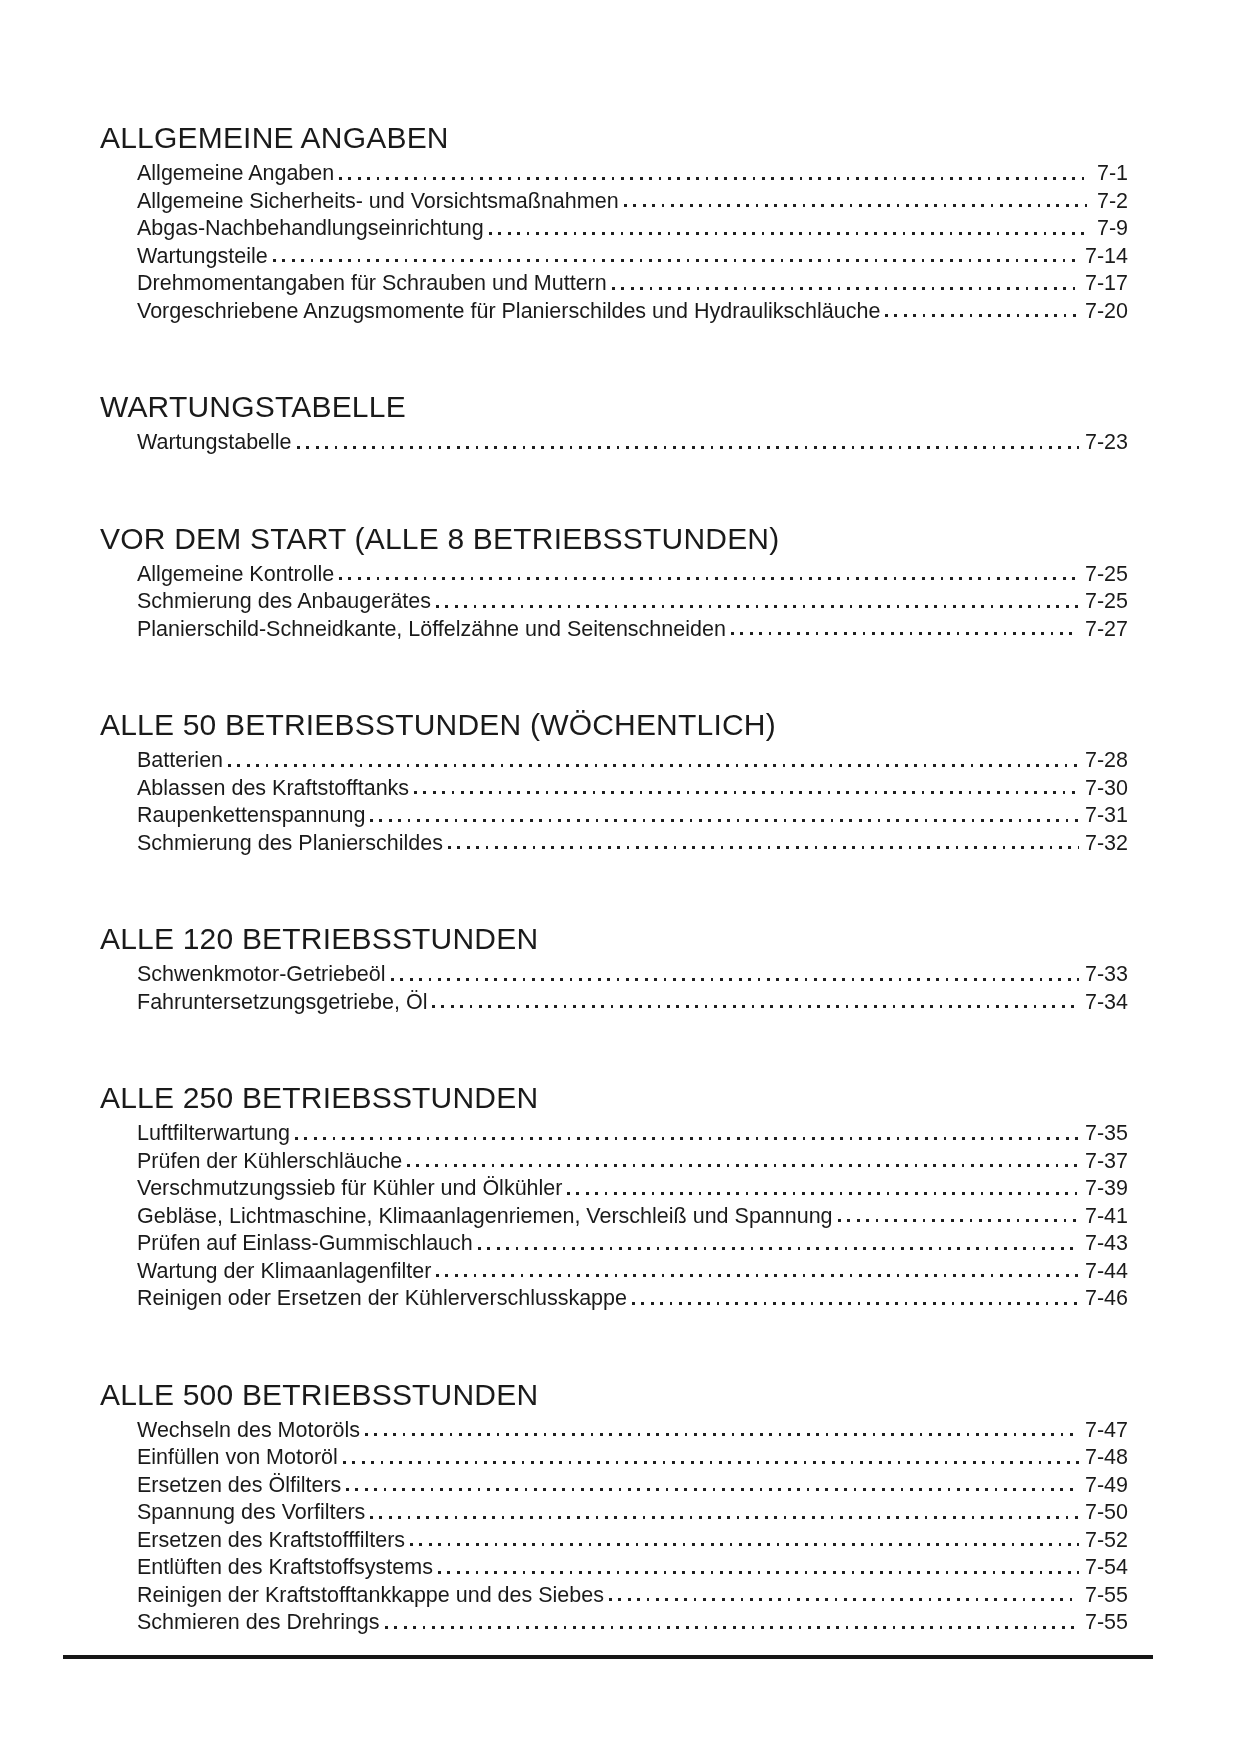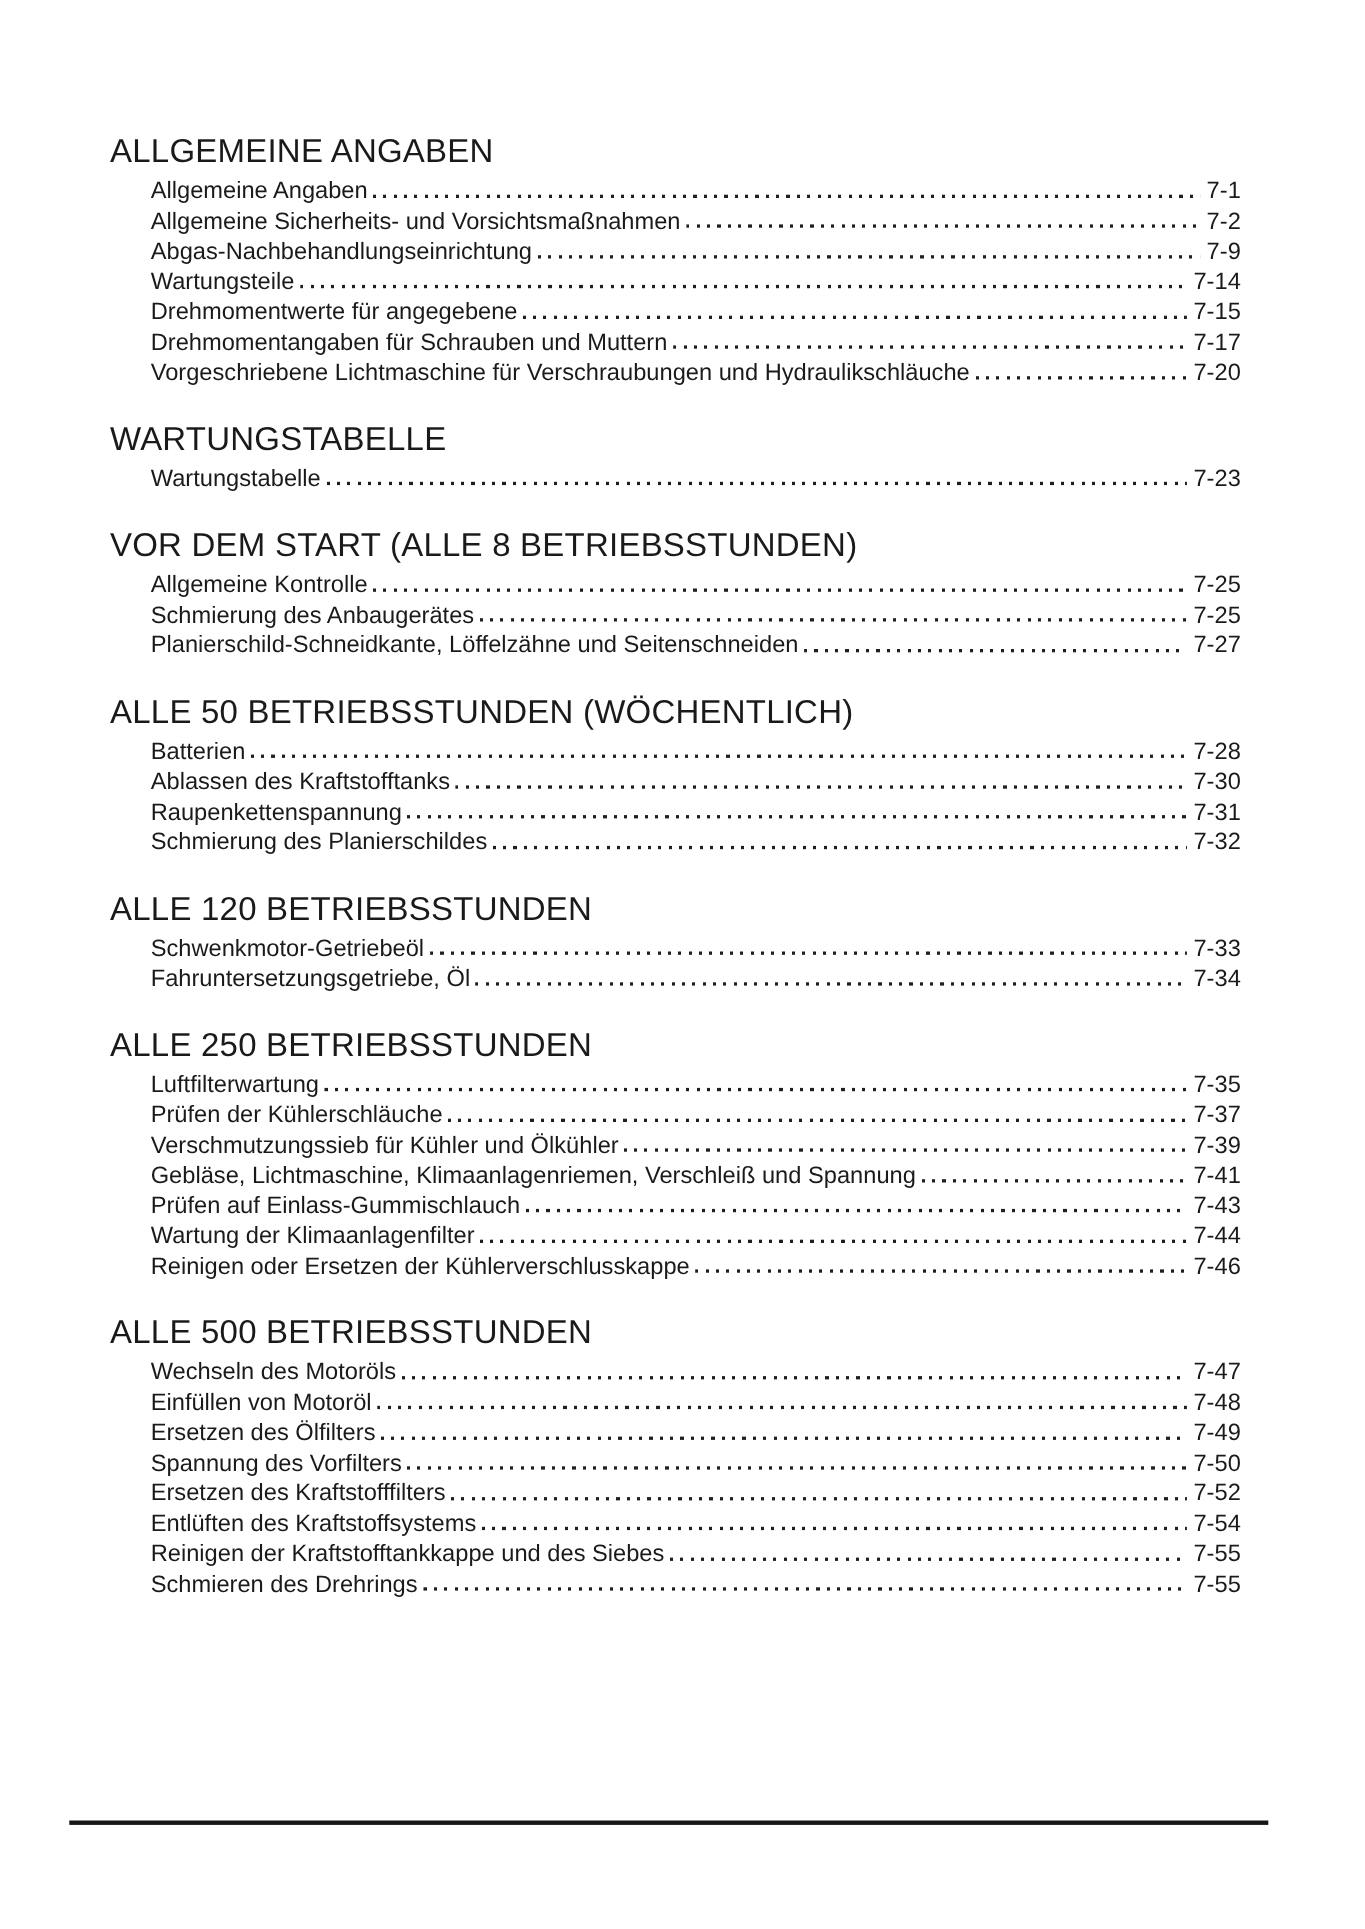--- a/index.html
+++ b/index.html
@@ -15,21 +15,21 @@
     overflow: hidden;
   }
   .page {
     box-sizing: border-box;
     width: 1241px;
     height: 1588px;
     padding: 118px 113px 0 100px;
     position: relative;
   }
   .toc-section + .toc-section {
-    margin-top: 27px;
+    margin-top: 62px;
   }
   .section-heading {
     font-size: 30px;
     font-weight: 400;
     line-height: 40px;
     margin: 0 0 2px 0;
     letter-spacing: 0.2px;
     white-space: nowrap;
   }
   .entries {
@@ -92,34 +92,29 @@
     <span class="dots"></span>
     <span class="pageno">7-9</span>
   </div>
 
   <div class="toc-entry">
     <span class="label">Wartungsteile</span>
     <span class="dots"></span>
     <span class="pageno">7-14</span>
   </div>
 
-  <div class="toc-entry">
-    <span class="label">Drehmomentwerte für angegebene</span>
-    <span class="dots"></span>
-    <span class="pageno">7-15</span>
-  </div>
 
   <div class="toc-entry">
     <span class="label">Drehmomentangaben für Schrauben und Muttern</span>
     <span class="dots"></span>
     <span class="pageno">7-17</span>
   </div>
 
   <div class="toc-entry">
-    <span class="label">Vorgeschriebene Lichtmaschine für Verschraubungen und Hydraulikschläuche</span>
+    <span class="label">Vorgeschriebene Anzugsmomente für Planierschildes und Hydraulikschläuche</span>
     <span class="dots"></span>
     <span class="pageno">7-20</span>
   </div>
 </div>
   </section>
 
   <section class="toc-section">
     <h2 class="section-heading">WARTUNGSTABELLE</h2>
     <div class="entries">
   <div class="toc-entry">

